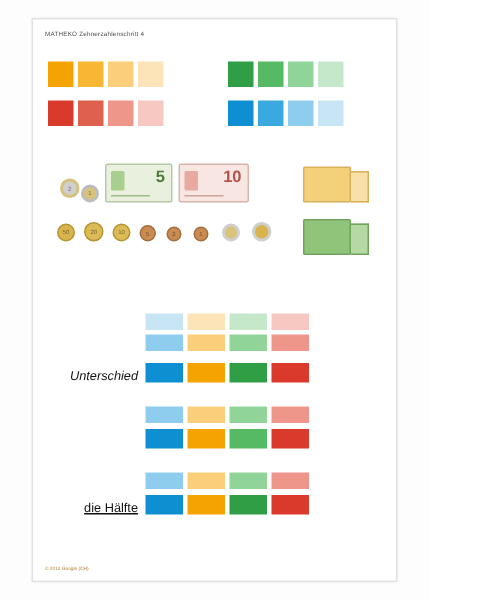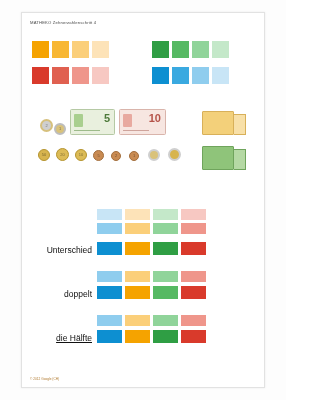--- a/index.html
+++ b/index.html
@@ -191,36 +191,35 @@
         <div class="cell" style="background:#f7c8c2;"></div>
       </div>
 
       <div class="bar" style="left:75px;top:14px;">
         <div class="cell" style="background:#8fcdee;"></div>
         <div class="cell" style="background:#fbcf7a;"></div>
         <div class="cell" style="background:#90d49a;"></div>
         <div class="cell" style="background:#ef968b;"></div>
       </div>
 
-      <div class="label" style="left:0px;top:36px;width:70px;">Unterschied</div>
+      <div class="label" style="left:0px;top:36px;width:70px;font-style:italic;">Unterschied</div>
       <div class="bar tall" style="left:75px;top:33px;">
         <div class="cell" style="background:#0d8fd1;"></div>
         <div class="cell" style="background:#f5a300;"></div>
         <div class="cell" style="background:#2f9e44;"></div>
         <div class="cell" style="background:#d93a2b;"></div>
       </div>
 
       <div class="bar" style="left:75px;top:62px;">
         <div class="cell" style="background:#8fcdee;"></div>
         <div class="cell" style="background:#fbcf7a;"></div>
         <div class="cell" style="background:#90d49a;"></div>
         <div class="cell" style="background:#ef968b;"></div>
       </div>
 
-      <div class="label" style="left:0px;top:80px;width:70px;">doppelt</div>
       <div class="bar tall" style="left:75px;top:77px;">
         <div class="cell" style="background:#0d8fd1;"></div>
         <div class="cell" style="background:#f5a300;"></div>
         <div class="cell" style="background:#56b963;"></div>
         <div class="cell" style="background:#d93a2b;"></div>
       </div>
 
       <div class="bar" style="left:75px;top:106px;">
         <div class="cell" style="background:#8fcdee;"></div>
         <div class="cell" style="background:#fbcf7a;"></div>

